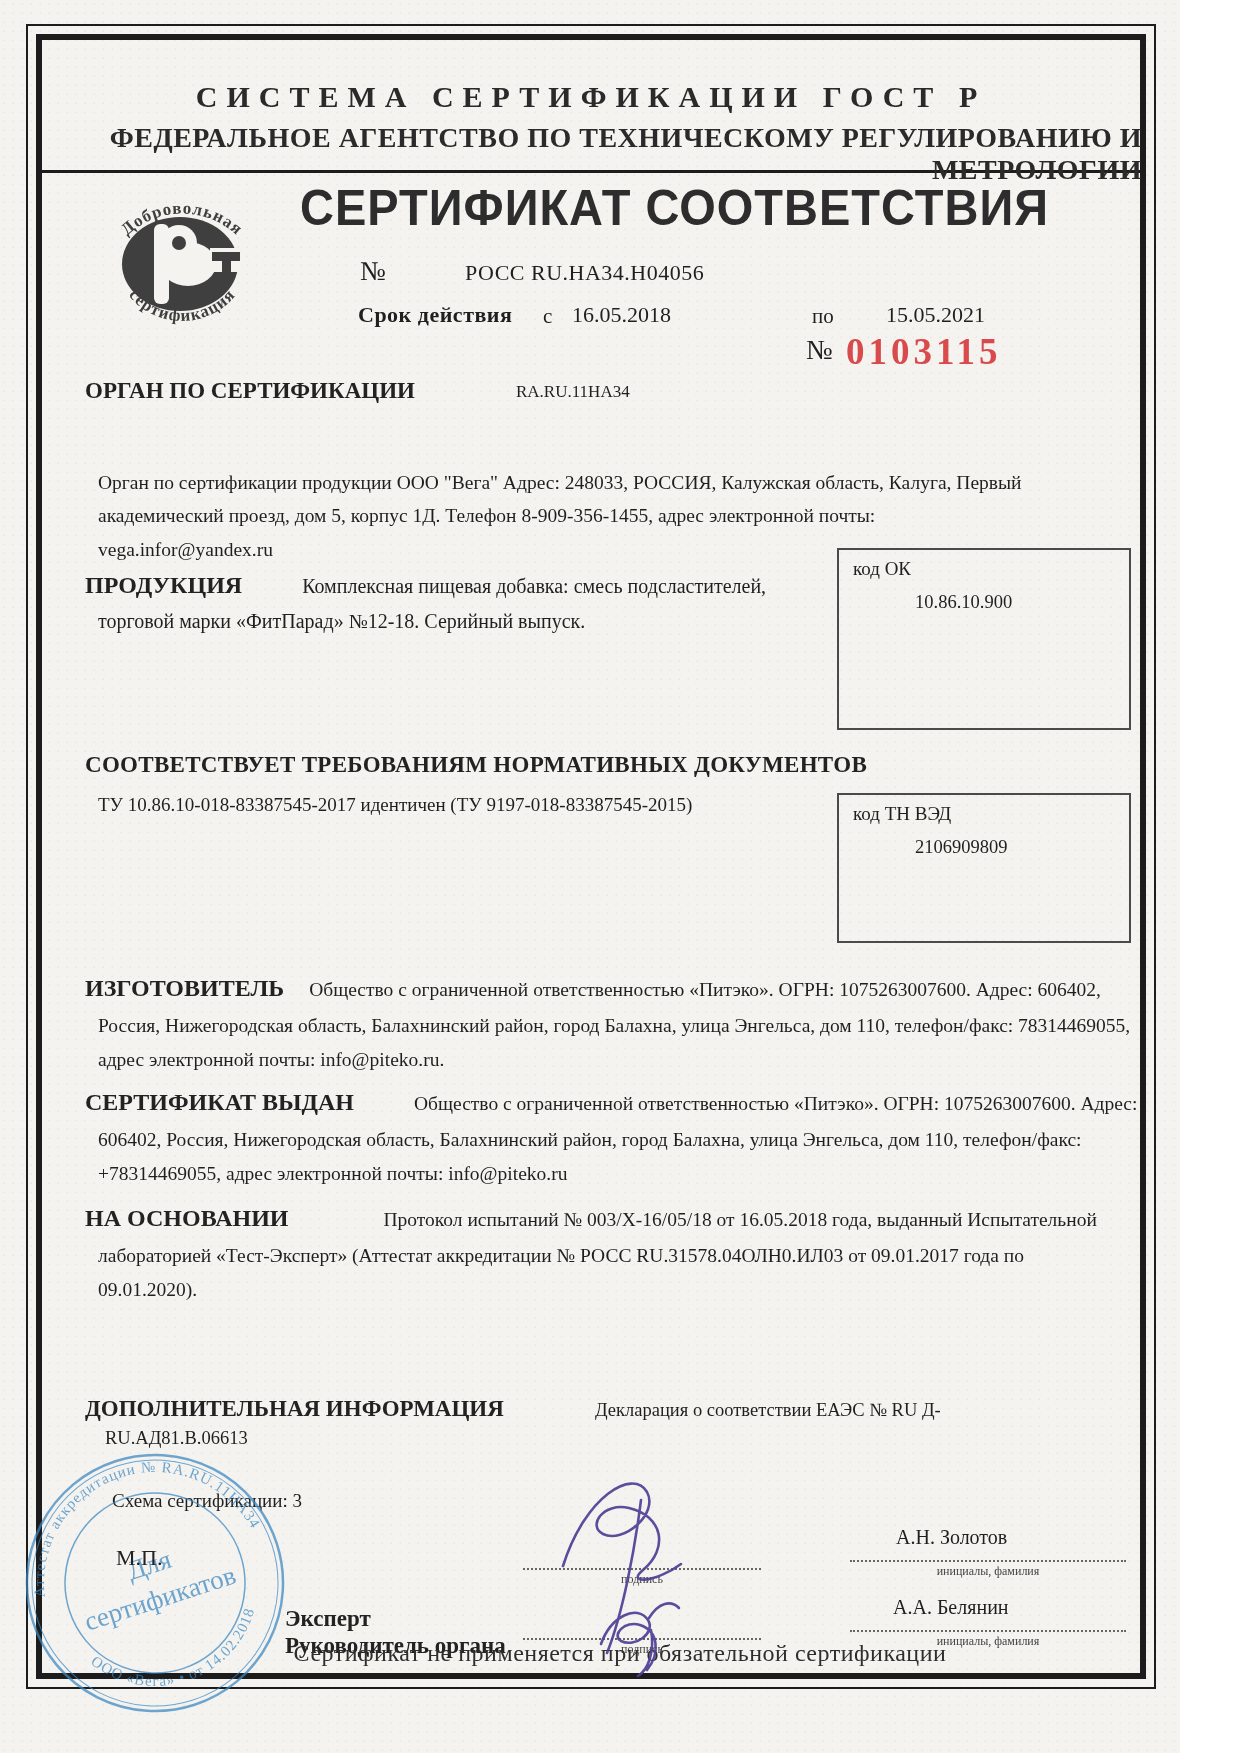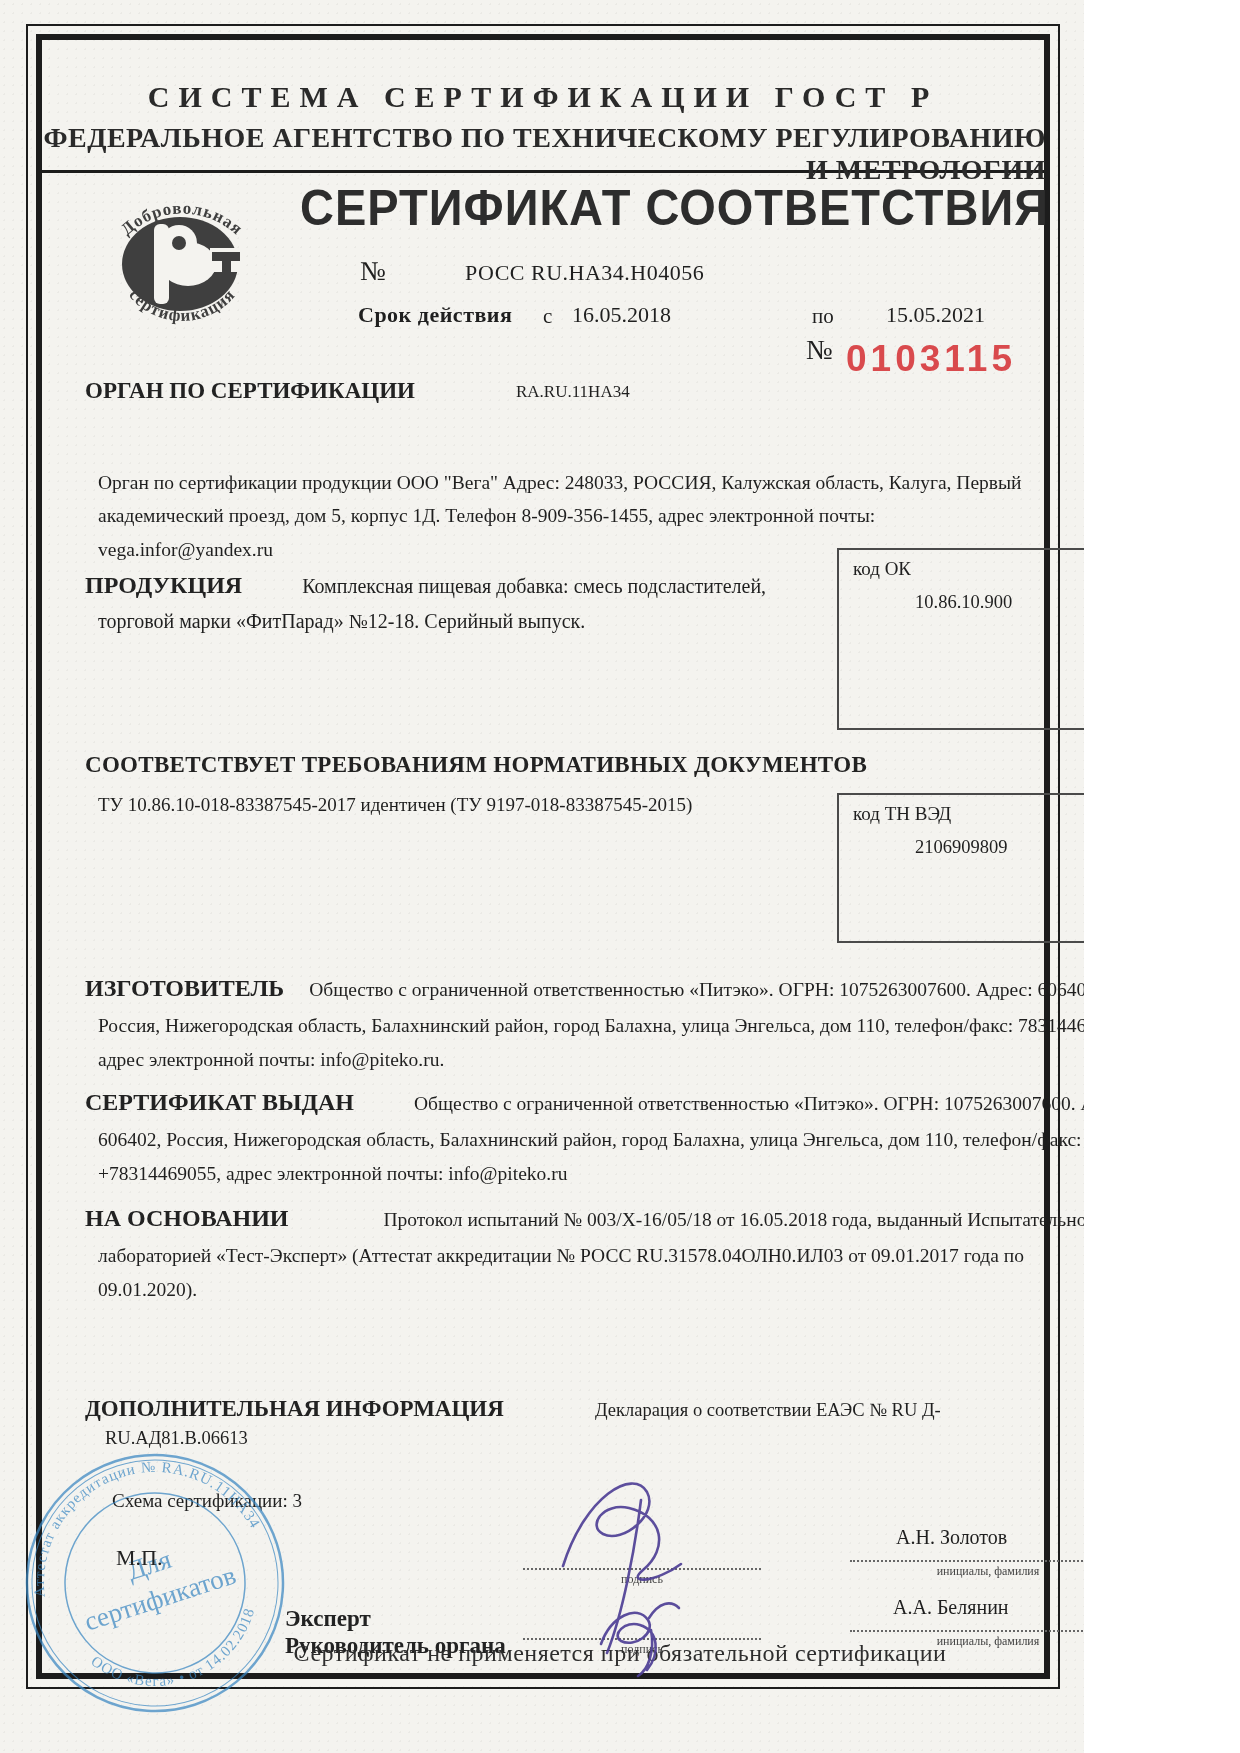--- a/index.html
+++ b/index.html
@@ -1,17 +1,17 @@
 <!DOCTYPE html>
 <html><head>
 <meta charset="utf-8">
 <style>
   html,body{margin:0;padding:0;background:#fff;}
   .page{
-    position:relative;width:1084px;height:1753px;
+    position:relative;width:1180px;height:1753px;
     background-color:#f4f3ef;
     background-image:radial-gradient(rgba(185,185,175,.16) 1px, transparent 1px);
     background-size:9px 9px;
     font-family:"Liberation Serif", serif;
     color:#1f1f1f;overflow:hidden;
   }
   .abs{position:absolute;}
   .frame-outer{position:absolute;top:24px;left:26px;right:24px;bottom:64px;border:2px solid #1c1c1c;}
   .frame-inner{position:absolute;top:34px;left:36px;right:34px;bottom:74px;border:6px solid #1c1c1c;}
   .header-rule{position:absolute;top:170px;left:40px;right:38px;border-top:3px solid #1c1c1c;}
@@ -21,22 +21,22 @@
     font-weight:800;font-size:47px;letter-spacing:1px;color:#2d2d2d;transform:scaleY(1.05);}
   .num-label{top:256px;left:360px;font-size:27px;}
   .num-value{top:260px;left:465px;font-size:22px;letter-spacing:0.5px;}
   .validity{top:302px;left:358px;font-size:22px;}
   .validity b{letter-spacing:0.5px;}
   .v-from-lbl{top:304px;left:543px;font-size:21px;}
   .v-from{top:302px;left:572px;font-size:22px;}
   .v-to-lbl{top:304px;left:812px;font-size:21px;}
   .v-to{top:302px;left:886px;font-size:22px;}
   .blank-no-sign{top:334px;left:806px;font-size:28px;}
-  .blank-no{top:330px;left:846px;font-family:Liberation Sans, sans-serif;font-weight:700;
-    font-size:37px;color:#d94a4d;letter-spacing:4px;margin-top:8px;}
+  .blank-no{top:330px;left:846px;font-family:Liberation Serif, serif;font-weight:700;
+    font-size:37px;color:#d94a4d;letter-spacing:4px;}
   .h-organ{top:378px;left:85px;font-weight:bold;font-size:23px;color:#222;}
   .organ-code{top:382px;left:516px;font-size:17px;}
   .para{font-size:19.5px;line-height:1.74;text-align:left;}
   .p-organ{top:446px;left:98px;width:945px;}
   .sec-label{font-weight:bold;font-size:24px;color:#222;margin-left:-13px;}
   .p-prod{top:546px;left:98px;width:735px;font-size:20px;line-height:1.62;}
   .p-prod .sec-label{margin-right:60px;}
   .code-box{border:2px solid #4a4a4a;background:transparent;}
   .box-ok{top:548px;left:837px;width:290px;height:178px;}
   .box-tnved{top:786px;left:837px;width:290px;height:146px;margin-top:7px;}

